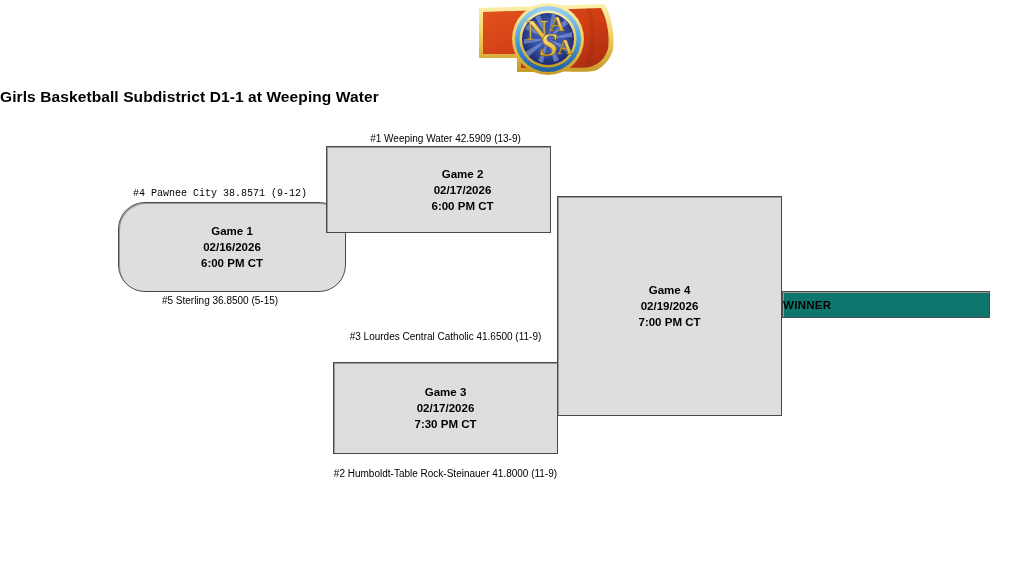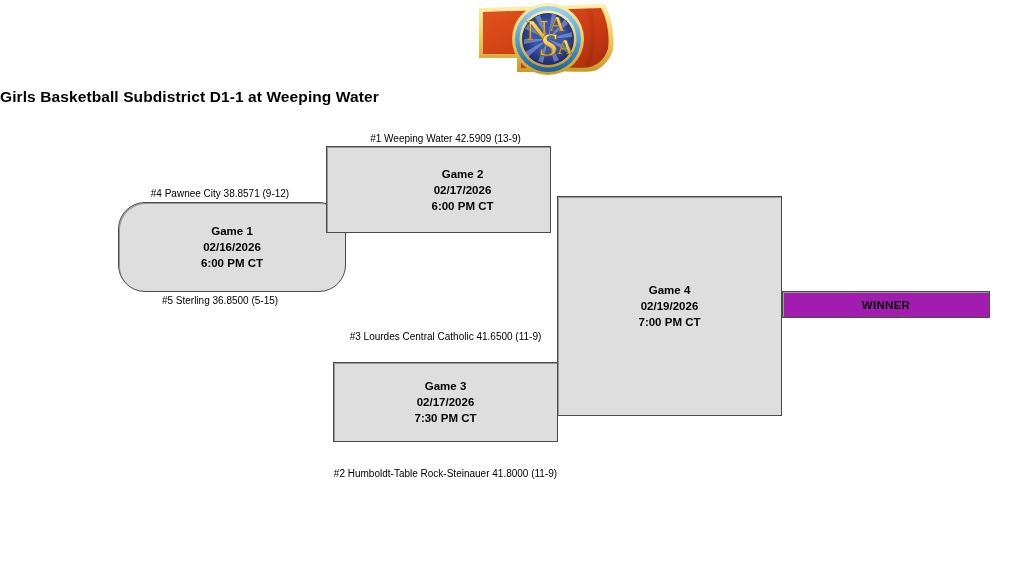--- a/index.html
+++ b/index.html
@@ -63,41 +63,41 @@
     font-size: 10px;
     font-weight: normal;
     line-height: 14.5px;
     color: #000;
   }
 
   
   #winner-box {
     position: absolute;
     box-sizing: border-box;
-    background: #a21caf;
+    background: #0f766e;
     border: 1.5px solid #4a4a4a;
     box-shadow: 1px 1px 0 0 #9a9a9a inset;
     display: flex;
     align-items: center;
-    justify-content: center;
+    justify-content: flex-start;
   }
   #winner-box .wlabel {
     font-size: 11.5px;
     font-weight: bold;
     letter-spacing: 0.3px;
   }
 
   
   #game1-box { left: 118px; top: 202px; width: 228px; height: 90px; border-radius: 27px; }
   #game2-box { left: 326px; top: 146px; width: 225px; height: 87px; padding-left: 48px; }
-  #game3-box { left: 333px; top: 362px; width: 225px; height: 80px; }
+  #game3-box { left: 333px; top: 362px; width: 225px; height: 92px; }
   #game4-box { left: 557px; top: 196px; width: 225px; height: 220px; }
   #winner-box { left: 782px; top: 291px; width: 208px; height: 27px; }
 
-  #label-g1-top    { left: 106px; top: 187px; width: 228px; }
+  #label-g1-top    { left: 106px; top: 187px; width: 228px; font-family: Liberation Mono, monospace; }
   #label-g1-bottom { left: 106px; top: 294px; width: 228px; }
   #label-g2-top    { left: 333px; top: 132px; width: 225px; }
   #label-g3-top    { left: 333px; top: 330px; width: 225px; }
   #label-g3-bottom { left: 330px; top: 467px; width: 231px; }
 </style>
 </head>
 <body>
 
 <div id="logo">
   <svg width="150" height="80" viewBox="0 0 150 80" xmlns="http://www.w3.org/2000/svg">

